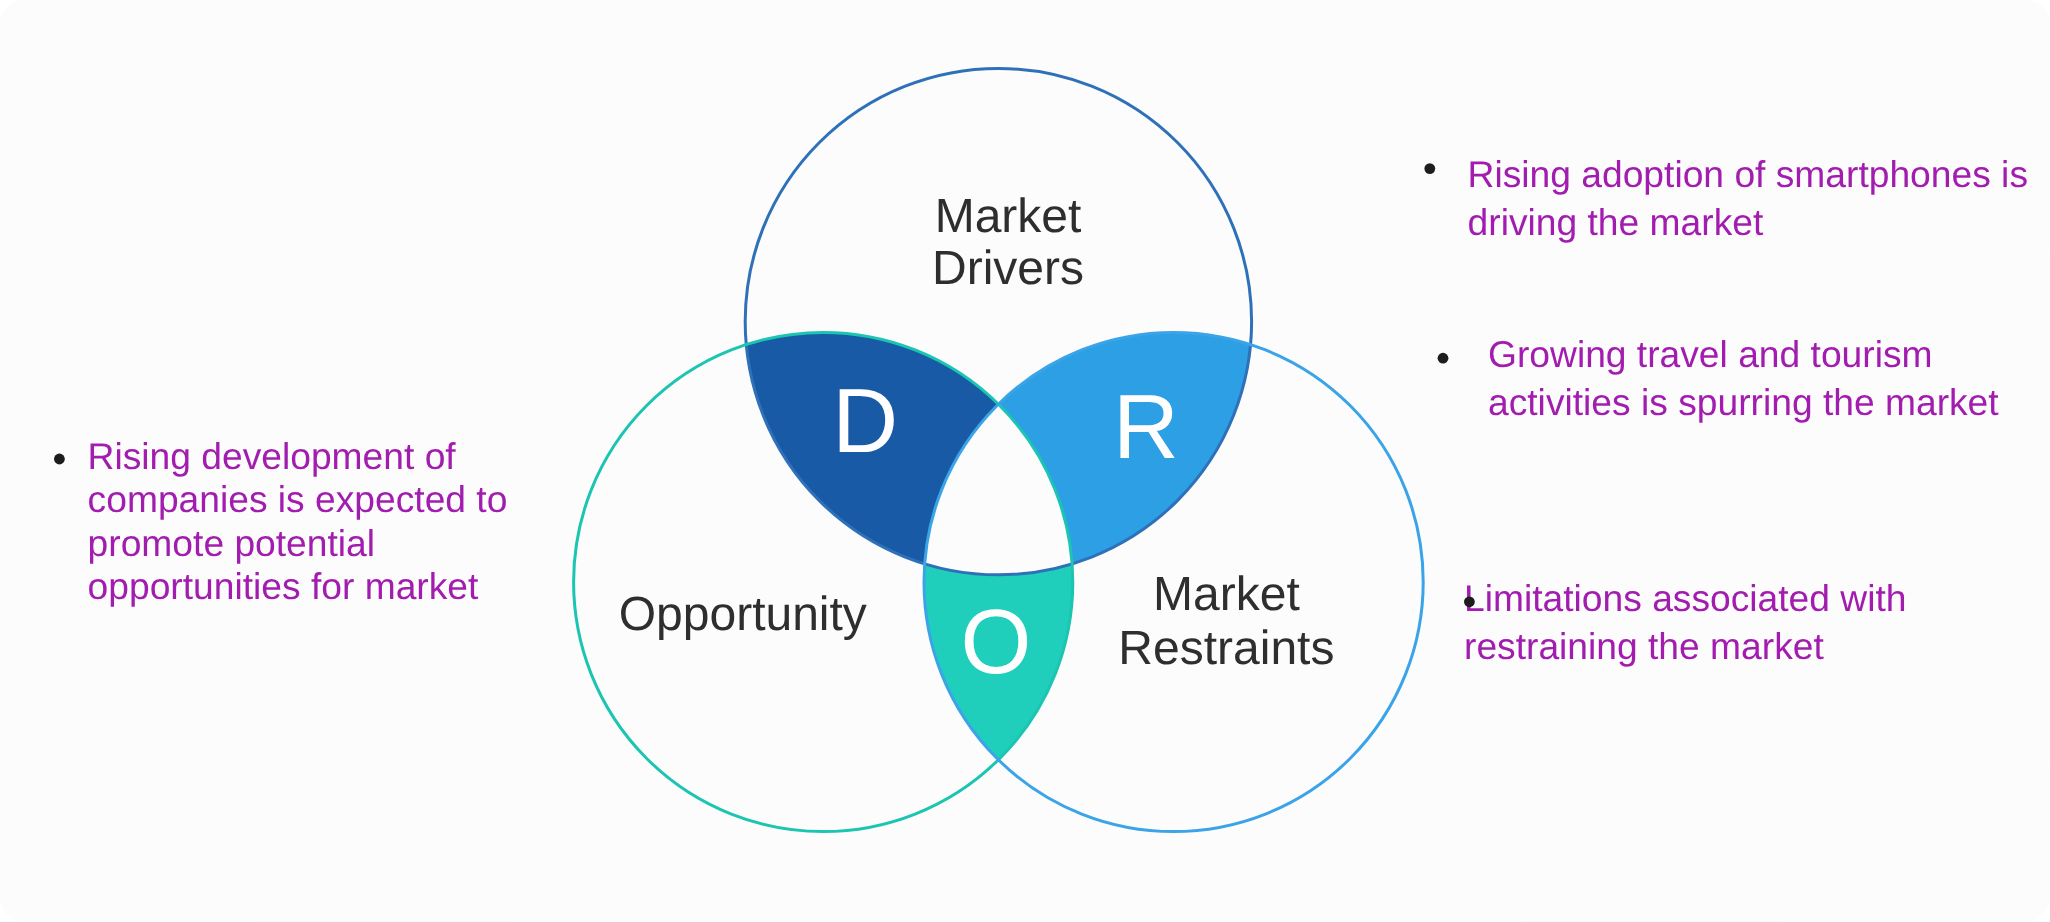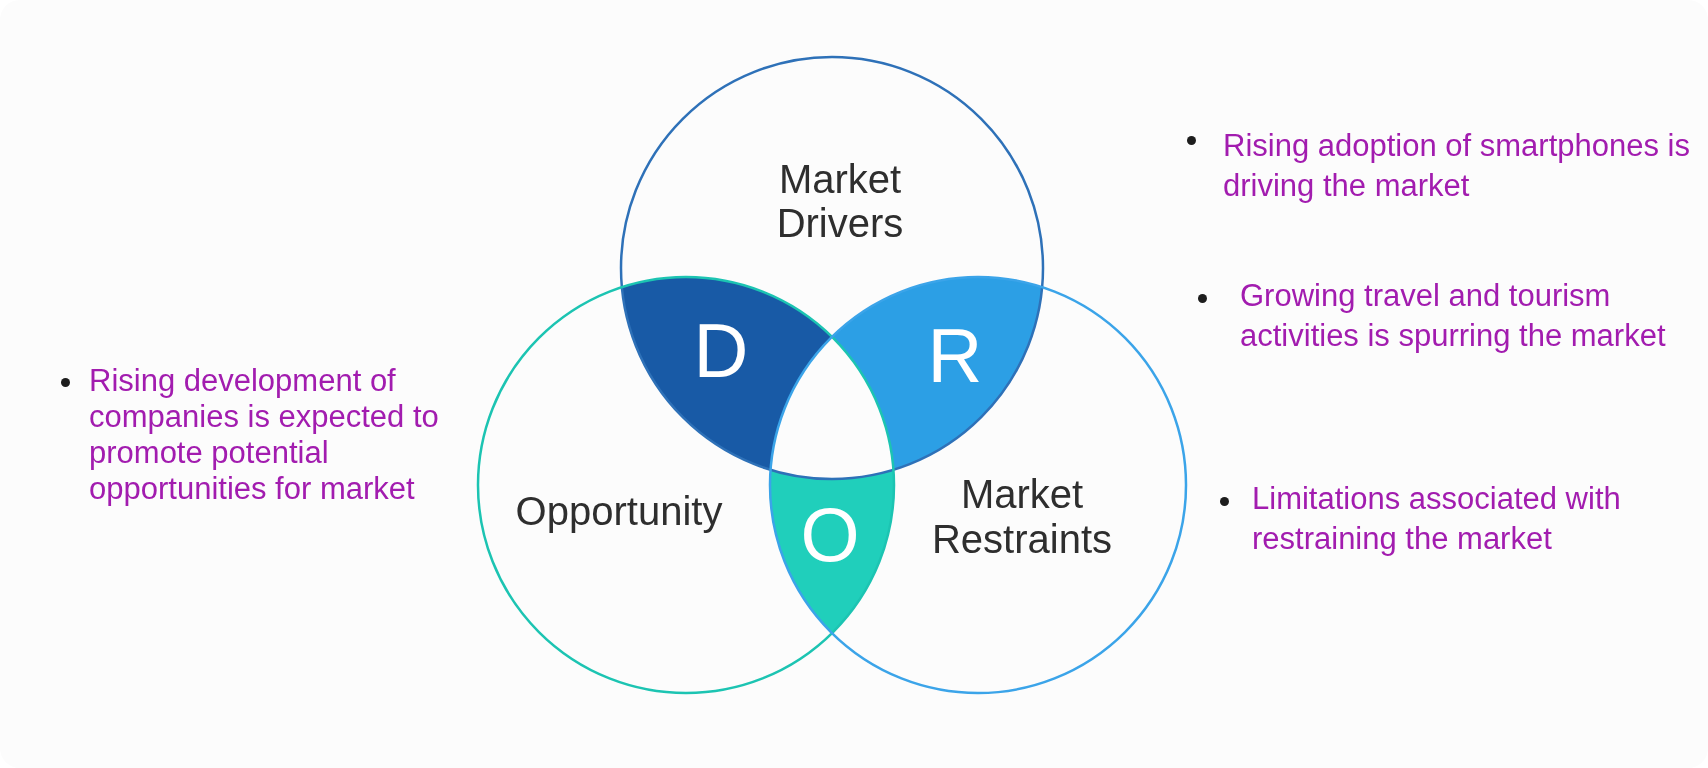--- a/index.html
+++ b/index.html
@@ -111,21 +111,21 @@
     <text class="circle-label" x="619" y="525">Opportunity</text>
 
     <text class="circle-label" x="1022" y="508">Market</text>
     <text class="circle-label" x="1022" y="553">Restraints</text>
 
     <text class="region-letter" x="721" y="377">D</text>
     <text class="region-letter" x="955" y="382">R</text>
     <text class="region-letter" x="830" y="561">O</text>
   </svg>
 
-  <div class="bullet bullet-left" style="left:61px; top:363px;">
+  <div class="bullet bullet-left" style="left:45px; top:363px;">
     <span class="dot" style="top:15px;"></span>
     <div class="lines">
       <div>Rising development of</div>
       <div>companies is expected to</div>
       <div>promote potential</div>
       <div>opportunities for market</div>
     </div>
   </div>
 
   <div class="bullet bullet-right" style="left:1187px; top:126px;">
@@ -139,20 +139,20 @@
   <div class="bullet bullet-right" style="left:1198px; top:276px;">
     <span class="dot" style="top:18px;"></span>
     <div class="lines" style="margin-left:42px;">
       <div>Growing travel and tourism</div>
       <div>activities is spurring the market</div>
     </div>
   </div>
 
   <div class="bullet bullet-right" style="left:1220px; top:479px;">
     <span class="dot" style="top:18px;"></span>
-    <div class="lines" style="margin-left:32px;">
+    <div class="lines" style="">
       <div>Limitations associated with</div>
       <div>restraining the market</div>
     </div>
   </div>
 
 
 </div>
 
 </body></html>

